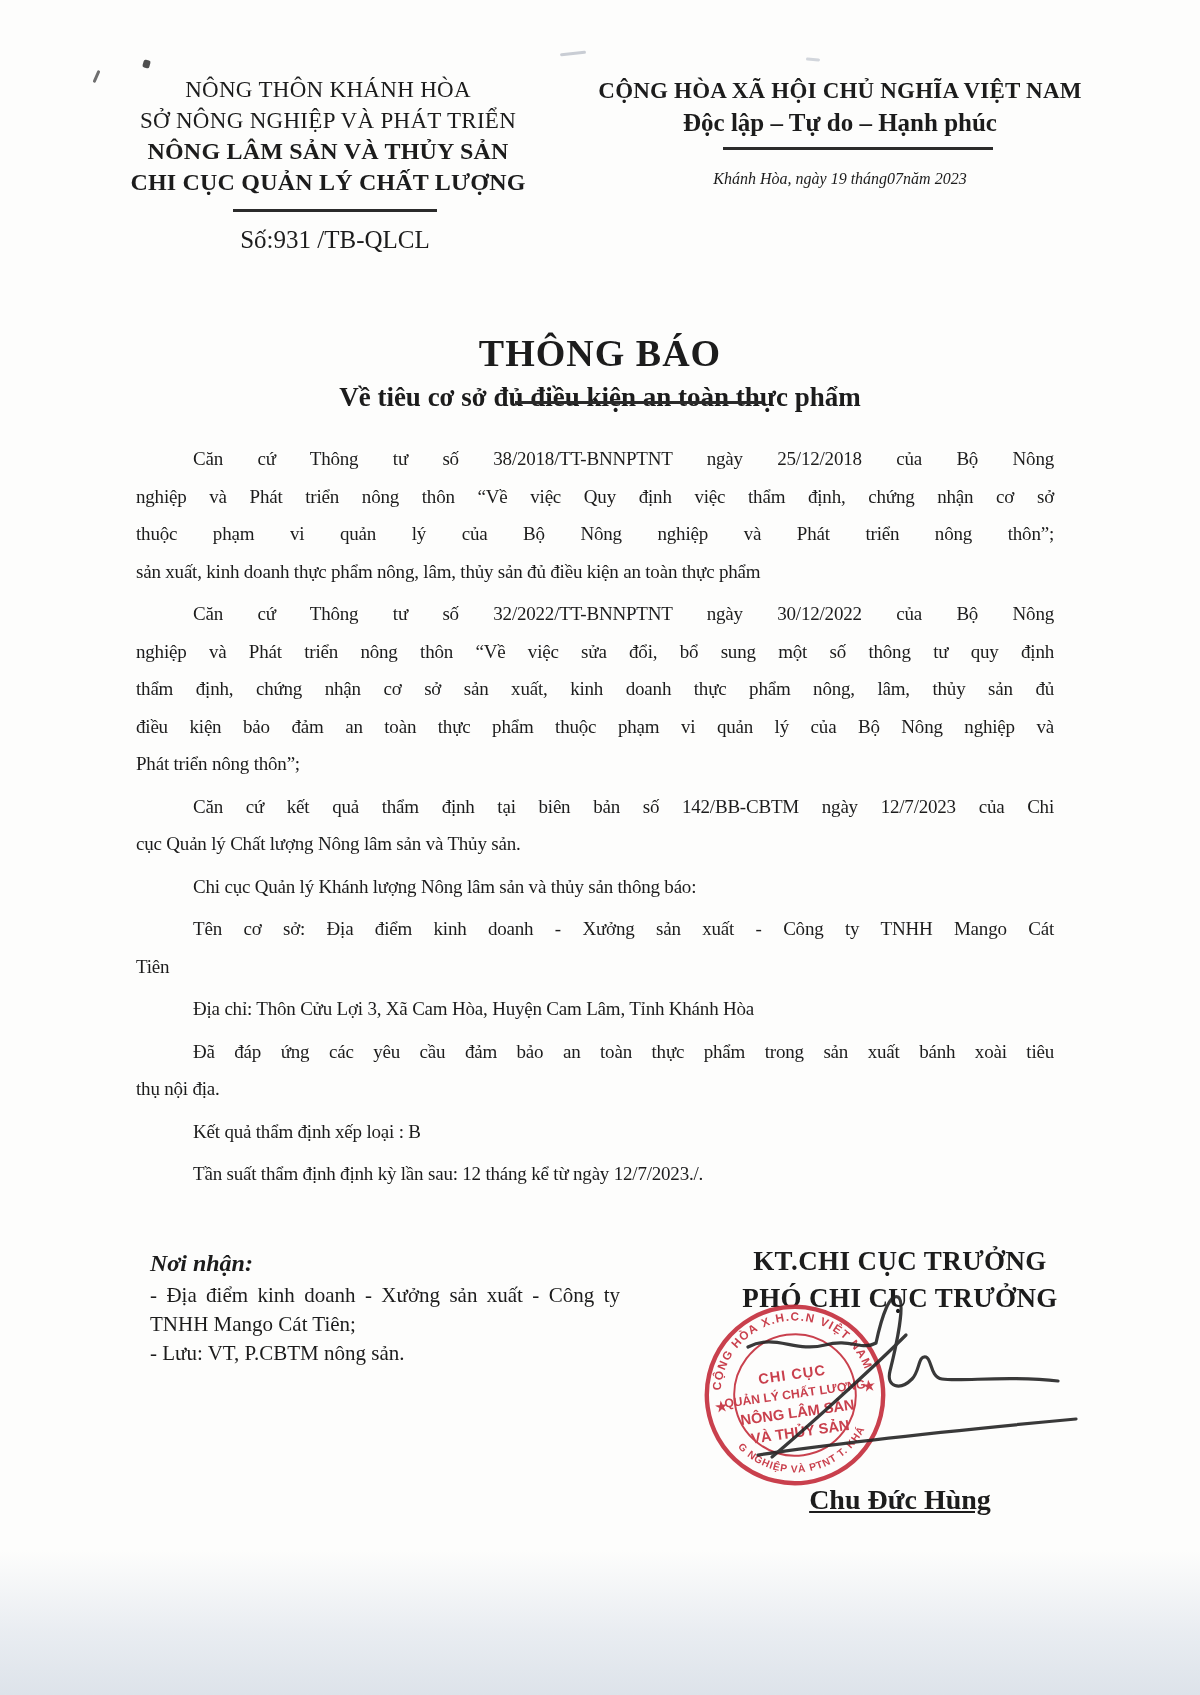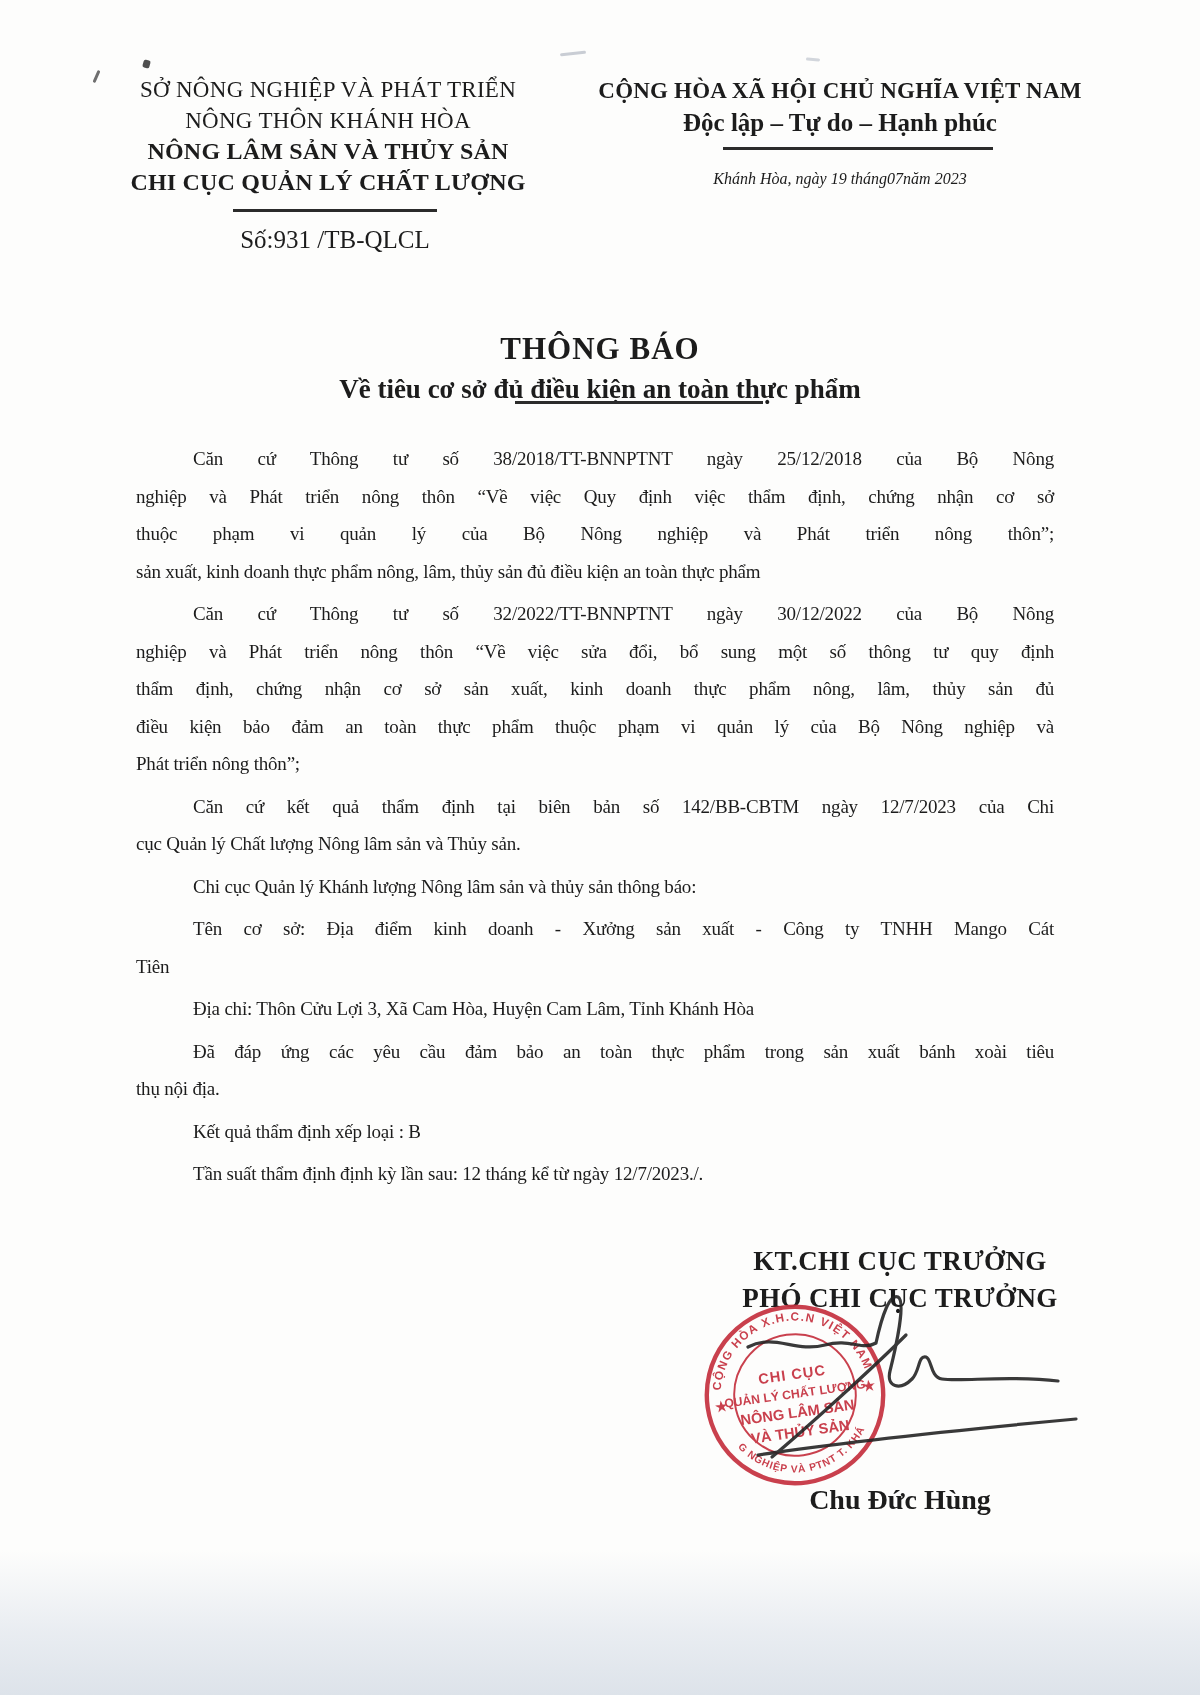--- a/index.html
+++ b/index.html
@@ -26,21 +26,21 @@
 
   
   .nat{position:absolute;left:560px;top:78px;width:560px;text-align:center;}
   .nat-1{font-size:23px;font-weight:bold;letter-spacing:.2px;}
   .nat-2{font-size:25px;font-weight:bold;margin-top:5px;font-family:Liberation Serif, serif;}
   .rule-motto{left:723px;top:147px;width:270px;height:2.5px;}
   .dateline{position:absolute;left:560px;top:170px;width:560px;text-align:center;font-style:italic;font-size:16px;}
 
   
   .title-block{position:absolute;left:0;top:331px;width:1200px;text-align:center;}
-  .title-main{font-size:31px;font-weight:bold;letter-spacing:1px;}
+  .title-main{font-size:38px;font-weight:bold;letter-spacing:1px;}
   .title-sub{font-size:27px;font-weight:bold;margin-top:7px;}
   .rule-title{left:515px;top:401px;width:248px;height:3px;}
 
   
   .body-text{position:absolute;left:136px;top:440px;width:918px;font-size:19px;letter-spacing:-0.2px;}
   .para{margin:0 0 5px 0;}
   .para .line{display:block;line-height:37.5px;text-align:justify;text-align-last:justify;}
   .para .line:first-child{text-indent:57px;}
   .para .line:last-child{text-align-last:left;}
 
@@ -48,41 +48,41 @@
   .recipients{position:absolute;left:150px;top:1250px;width:470px;font-size:21px;}
   .rec-label{font-size:24px;font-weight:bold;font-style:italic;margin-bottom:4px;}
   .rec-item{line-height:29px;}
   .rec-item .line{display:block;text-align:justify;text-align-last:justify;line-height:29px;}
   .rec-item .line:last-child{text-align-last:left;}
 
   
   .sig-block{position:absolute;left:640px;top:1243px;width:520px;text-align:center;
     font-size:27px;font-weight:bold;line-height:37px;letter-spacing:.4px;}
   .signer{position:absolute;left:640px;top:1484px;width:520px;text-align:center;
-    font-size:28px;font-weight:bold;}
+    font-size:28px;font-weight:bold;text-decoration:underline;}
 
   .seal-svg{position:absolute;left:697px;top:1297px;width:196px;height:196px;opacity:.92;}
   .sign-svg{position:absolute;left:690px;top:1285px;width:430px;height:200px;}
 
   .bottom-shade{position:absolute;left:0;right:0;bottom:0;height:145px;
     background:linear-gradient(180deg,rgba(220,226,234,0) 0%,rgba(214,221,231,.5) 55%,#dde3ea 100%);}
 </style>
 </head>
 <body>
 
 <div class="page">
 
   <div class="artifact a1"></div>
   <div class="artifact a2"></div>
   <div class="artifact a3"></div>
   <div class="artifact a4"></div>
 
   <div class="org">
+    <div class="org-n">NÔNG THÔN KHÁNH HÒA</div>
     <div class="org-n">SỞ NÔNG NGHIỆP VÀ PHÁT TRIỂN</div>
-    <div class="org-n">NÔNG THÔN KHÁNH HÒA</div>
     <div class="org-b">NÔNG LÂM SẢN VÀ THỦY SẢN</div>
     <div class="org-b">CHI CỤC QUẢN LÝ CHẤT LƯỢNG</div>
   </div>
   <div class="rule rule-org"></div>
   <div class="doc-number">Số:931 /TB-QLCL</div>
 
   <div class="nat">
     <div class="nat-1">CỘNG HÒA XÃ HỘI CHỦ NGHĨA VIỆT NAM</div>
     <div class="nat-2">Độc lập – Tự do – Hạnh phúc</div>
   </div>
@@ -128,20 +128,28 @@
         <span class="line">thụ nội địa.</span>
       </p>
     <p class="para">
         <span class="line">Kết quả thẩm định xếp loại : B</span>
       </p>
     <p class="para">
         <span class="line">Tần suất thẩm định định kỳ lần sau: 12 tháng kể từ ngày 12/7/2023./.</span>
       </p>
   </div>
 
+  <div class="recipients">
+    <div class="rec-label">Nơi nhận:</div>
+    <div class="rec-item">
+        <span class="line">- Địa điểm kinh doanh - Xưởng sản xuất - Công ty</span>
+        <span class="line">TNHH Mango Cát Tiên;</span>
+      </div>
+    <div class="rec-item">- Lưu: VT, P.CBTM nông sản.</div>
+  </div>
 
   <div class="sig-block">
     <div>KT.CHI CỤC TRƯỞNG</div>
     <div>PHÓ CHI CỤC TRƯỞNG</div>
   </div>
 
   <svg class="seal-svg" viewBox="0 0 200 200">
     <g transform="rotate(-8 100 100)" fill="#c5313f" font-family="Liberation Sans, sans-serif" font-weight="bold">
       <circle cx="100" cy="100" r="90" fill="none" stroke="#c5313f" stroke-width="4.5"></circle>
       <circle cx="100" cy="100" r="62" fill="none" stroke="#c5313f" stroke-width="2"></circle>

